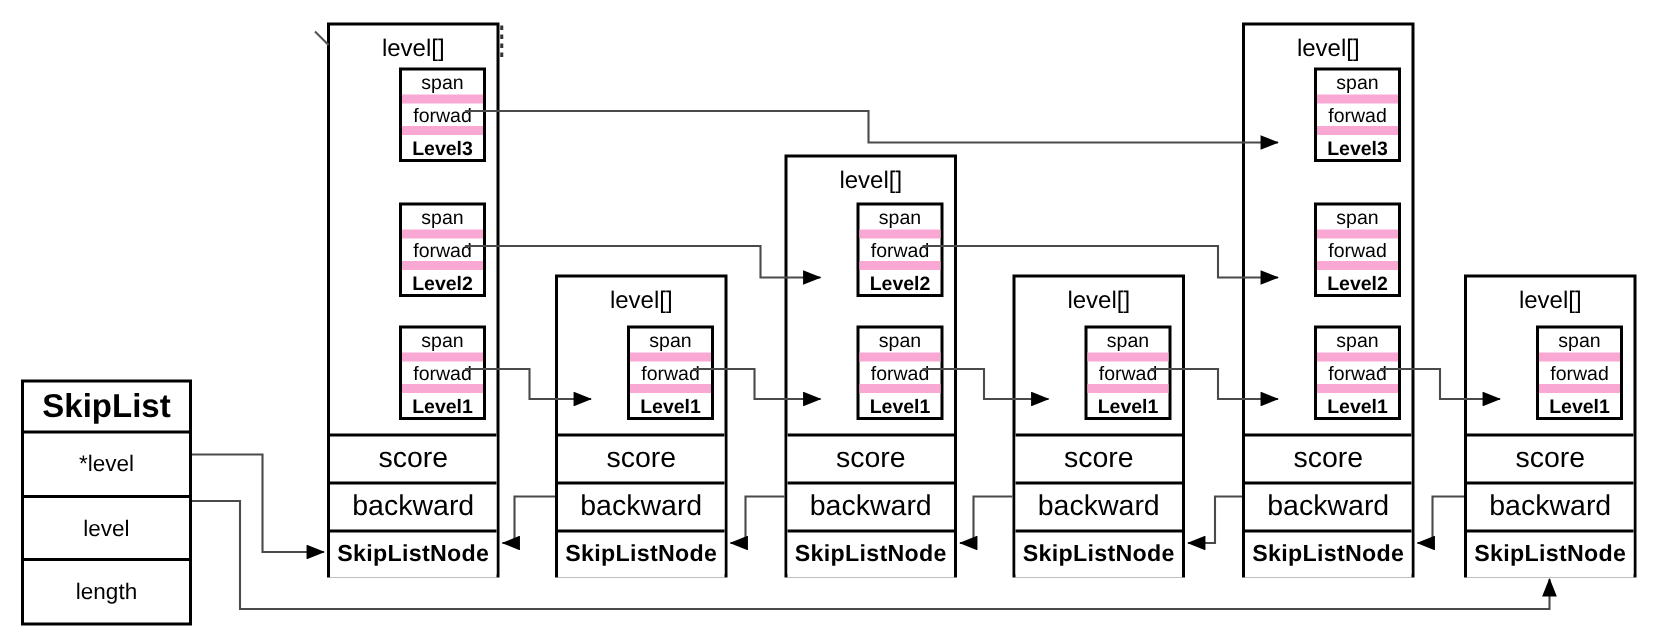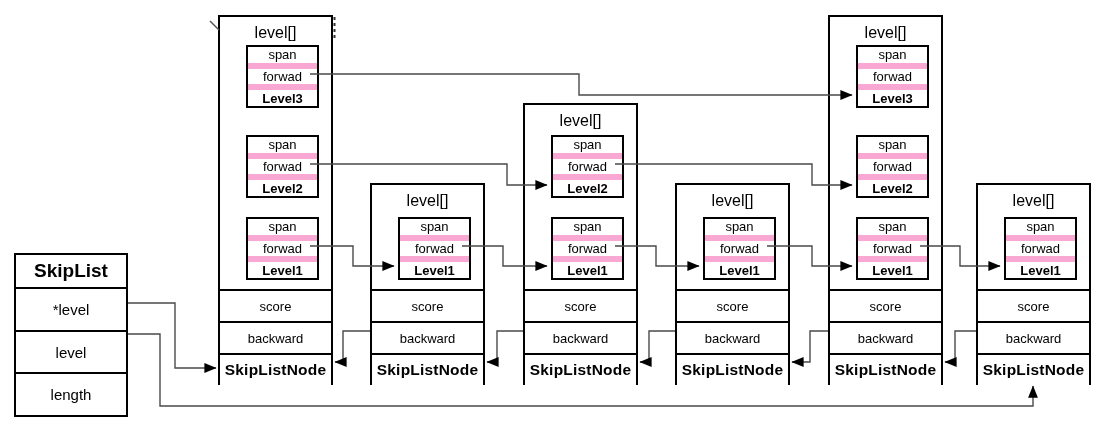--- a/index.html
+++ b/index.html
@@ -5,37 +5,37 @@
 <style>
   html,body{margin:0;padding:0;background:#fff;}
   #canvas{
     position:relative;width:1107px;height:428px;background:#fff;overflow:hidden;
     font-family:"Liberation Sans", sans-serif;color:#000;
   }
   
   .slbox{position:absolute;left:14px;top:253px;width:114px;height:164px;
     border:2px solid #000;box-sizing:border-box;background:#fff;
     display:flex;flex-direction:column;}
-  .sl-title{height:34px;border-bottom:2px solid #000;font-weight:bold;font-size:19px;
+  .sl-title{height:34px;border-bottom:2px solid #000;font-weight:bold;font-size:22px;
     display:flex;align-items:center;justify-content:center;box-sizing:border-box;}
   .sl-row{flex:1;border-bottom:2px solid #000;font-size:15px;
     display:flex;align-items:center;justify-content:center;box-sizing:border-box;}
   .sl-row:last-child{border-bottom:none;}
   
   .node{position:absolute;width:115px;border:2px solid #000;box-sizing:border-box;background:#fff;}
   .node-title{position:absolute;left:0;right:0;top:3px;height:26px;font-size:16px;
     display:flex;align-items:center;justify-content:center;}
-  .subbox{position:absolute;width:73px;height:63px;border:2px solid #000;box-sizing:border-box;
-    background:#fff;display:flex;flex-direction:column;}
+  .subbox{position:absolute;width:58px;height:63px;border:2px solid #000;box-sizing:border-box;
+    background:#fff;display:flex;flex-direction:column;margin-left:20px;}
   .subrow{flex:1;display:flex;align-items:center;justify-content:center;font-size:13px;
     border-top:6px solid #f9a8d4;box-sizing:border-box;}
   .subrow:first-child{border-top:none;}
   .subrow.lvl{font-weight:bold;}
   .brow{position:absolute;left:0;right:0;height:32px;border-top:2px solid #000;box-sizing:border-box;
-    display:flex;align-items:center;justify-content:center;font-size:13px;background:#fff;}
+    display:flex;align-items:center;justify-content:center;font-size:19px;background:#fff;}
   .brow.footer{font-weight:bold;font-size:15.5px;letter-spacing:0.2px;}
   
   #arrows{position:absolute;left:0;top:0;width:1107px;height:428px;pointer-events:none;}
 </style>
 </head>
 <body>
 
 <div id="canvas">
 
   <div class="slbox">

